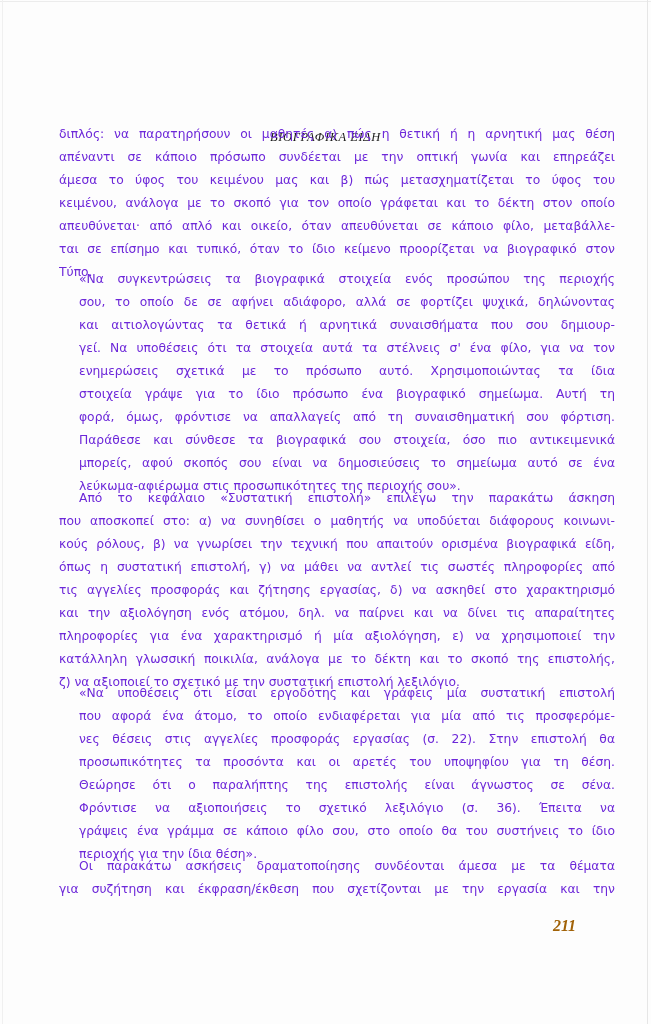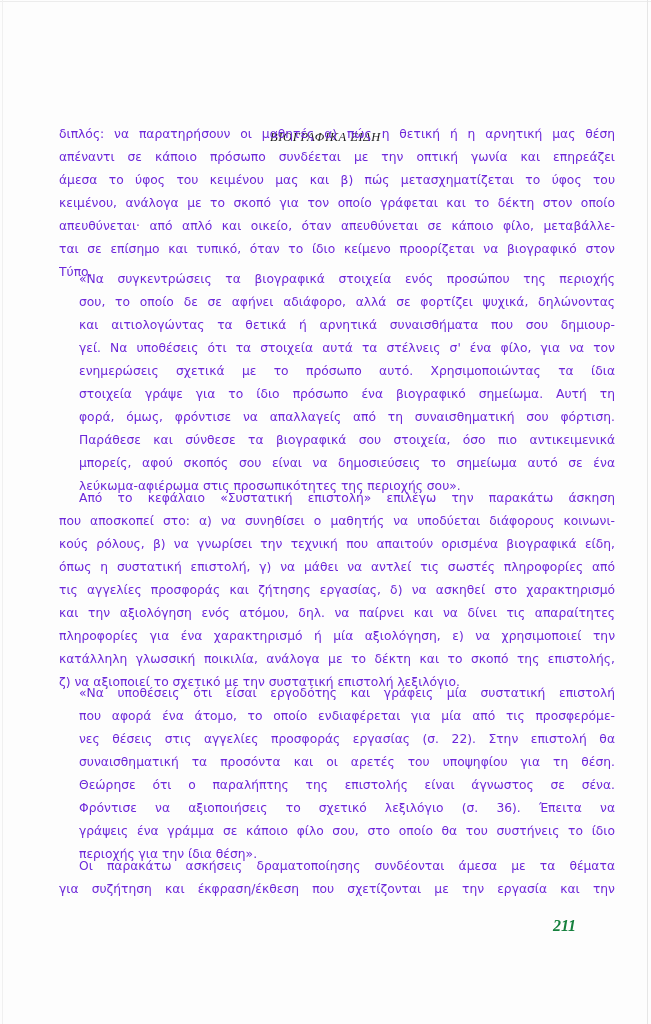--- a/index.html
+++ b/index.html
@@ -22,21 +22,21 @@
     white-space: nowrap; overflow: hidden;
   }
   .line { position: absolute; height: 22px; line-height: 22px; }
   .line.last { text-align-last: left; }
   .body-line { left: 59px; width: 556px; }
   .indent-first { left: 79px; width: 536px; }
   .quote-line { left: 79px; width: 536px; }
   .folio {
     position: absolute; top: 917px; left: 553px;
     font-family: "Liberation Serif", serif; font-style: italic; font-weight: bold;
-    font-size: 16px; color: #15803d;
+    font-size: 16px; color: #a16207;
   }
 </style>
 </head>
 <body>
 
 <div class="page">
   <div class="edge-top"></div>
   <div class="edge-left"></div>
   <div class="edge-right"></div>
 
@@ -74,21 +74,21 @@
     <div class="text line body-line" style="top: 602px;">και την αξιολόγηση ενός ατόμου, δηλ. να παίρνει και να δίνει τις απαραίτητες</div>
     <div class="text line body-line" style="top: 625px;">πληροφορίες για ένα χαρακτηρισμό ή μία αξιολόγηση, ε) να χρησιμοποιεί την</div>
     <div class="text line body-line" style="top: 648px;">κατάλληλη γλωσσική ποικιλία, ανάλογα με το δέκτη και το σκοπό της επιστολής,</div>
     <div class="text line body-line last" style="top: 671px;">ζ) να αξιοποιεί το σχετικό με την συστατική επιστολή λεξιλόγιο.</div>
   </div>
 
   <div>
     <div class="text line quote-line" style="top: 682px;">«Να υποθέσεις ότι είσαι εργοδότης και γράφεις μία συστατική επιστολή</div>
     <div class="text line quote-line" style="top: 705px;">που αφορά ένα άτομο, το οποίο ενδιαφέρεται για μία από τις προσφερόμε-</div>
     <div class="text line quote-line" style="top: 728px;">νες θέσεις στις αγγελίες προσφοράς εργασίας (σ. 22). Στην επιστολή θα</div>
-    <div class="text line quote-line" style="top: 751px;">συναισθηματική τα προσόντα και οι αρετές του υποψηφίου για τη θέση.</div>
+    <div class="text line quote-line" style="top: 751px;">προσωπικότητες τα προσόντα και οι αρετές του υποψηφίου για τη θέση.</div>
     <div class="text line quote-line" style="top: 774px;">Θεώρησε ότι ο παραλήπτης της επιστολής είναι άγνωστος σε σένα.</div>
     <div class="text line quote-line" style="top: 797px;">Φρόντισε να αξιοποιήσεις το σχετικό λεξιλόγιο (σ. 36). Έπειτα να</div>
     <div class="text line quote-line" style="top: 820px;">γράψεις ένα γράμμα σε κάποιο φίλο σου, στο οποίο θα του συστήνεις το ίδιο</div>
     <div class="text line quote-line last" style="top: 843px;">περιοχής για την ίδια θέση».</div>
   </div>
 
   <div>
     <div class="text line indent-first" style="top: 855px;">Οι παρακάτω ασκήσεις δραματοποίησης συνδέονται άμεσα με τα θέματα</div>
     <div class="text line body-line" style="top: 878px;">για συζήτηση και έκφραση/έκθεση που σχετίζονται με την εργασία και την</div>
   </div>

